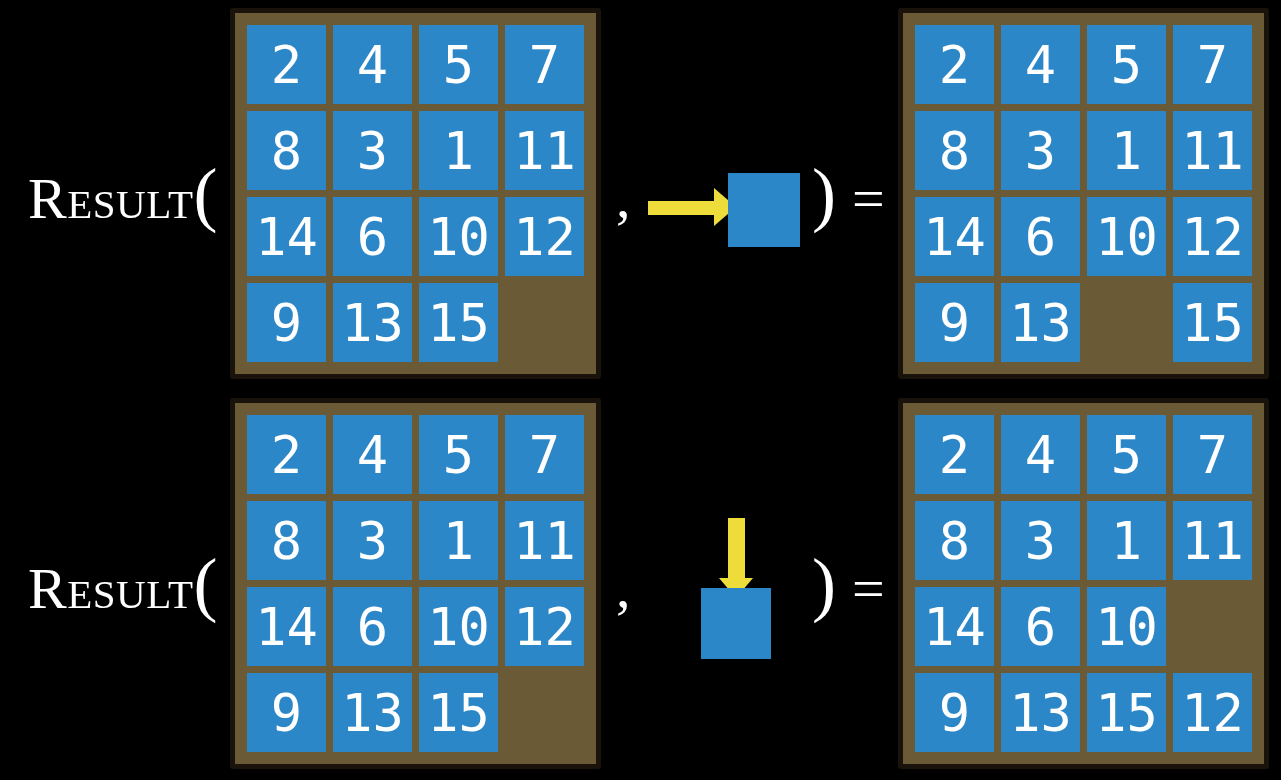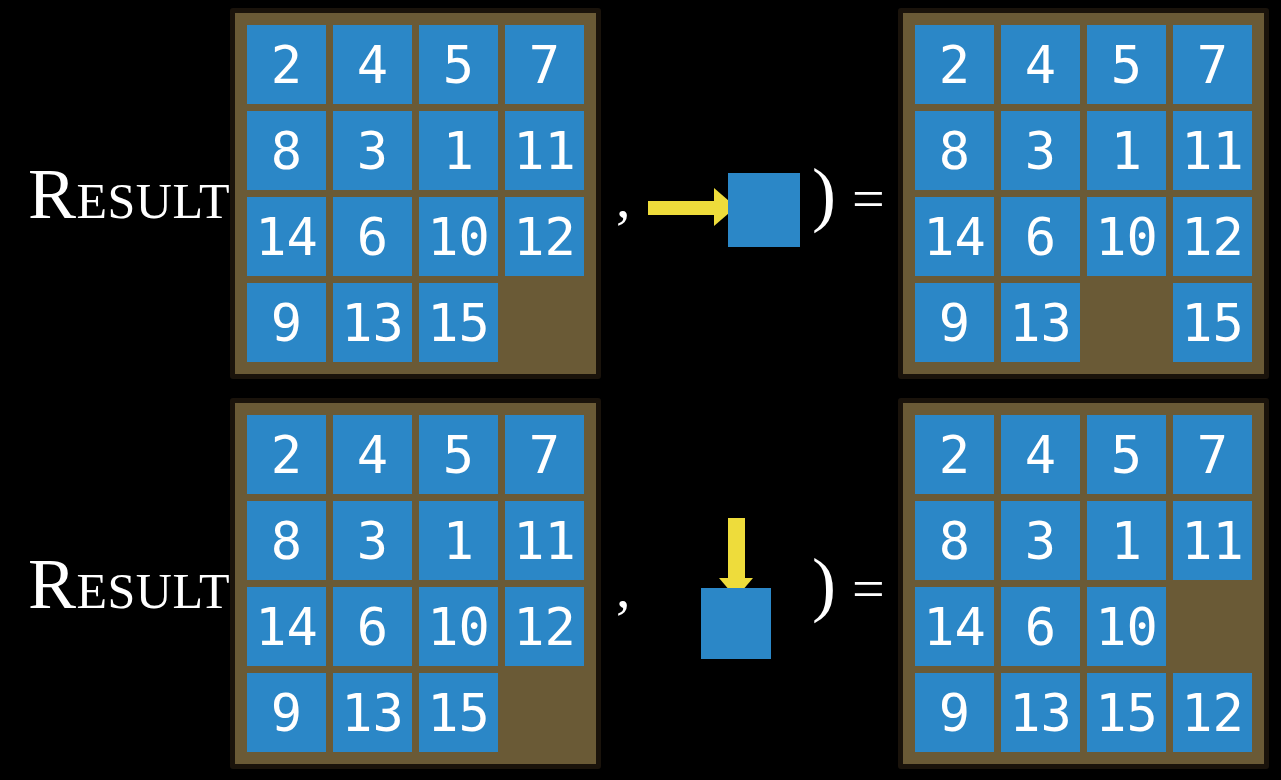--- a/index.html
+++ b/index.html
@@ -21,21 +21,21 @@
   }
   .row-group { position: absolute; inset: 0; }
 
   .func-group {
     position: absolute;
     white-space: nowrap;
     line-height: 1;
     color: var(--text-white);
   }
   .func-name {
-    font-size: 72px;
+    font-size: 58px;
     font-variant: small-caps;
     letter-spacing: 0.5px;
   }
   .big-paren {
     font-size: 72px;
     font-weight: 400;
   }
   .comma {
     position: absolute;
     font-size: 58px;

